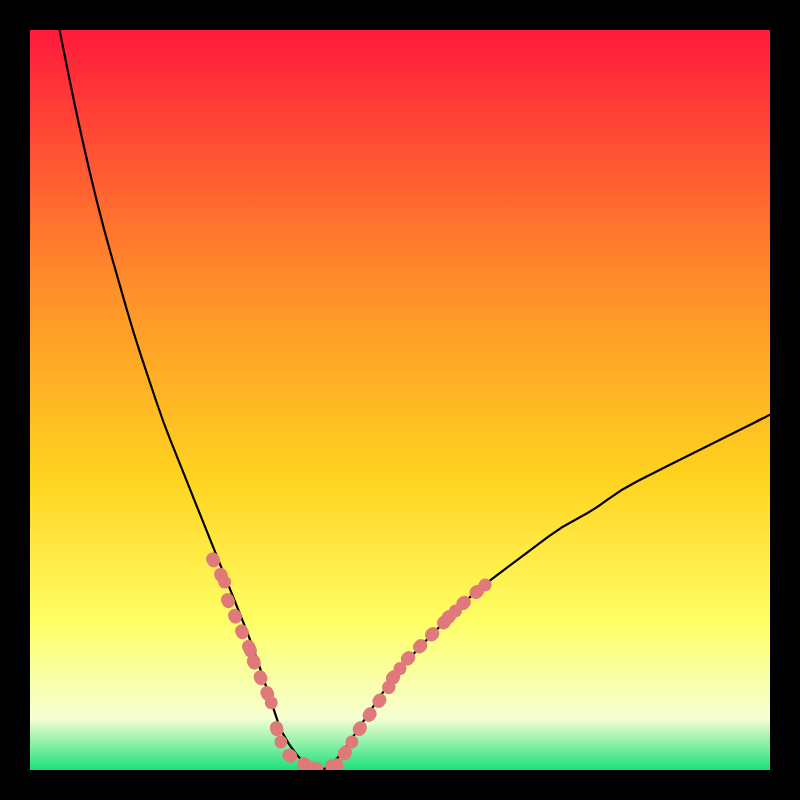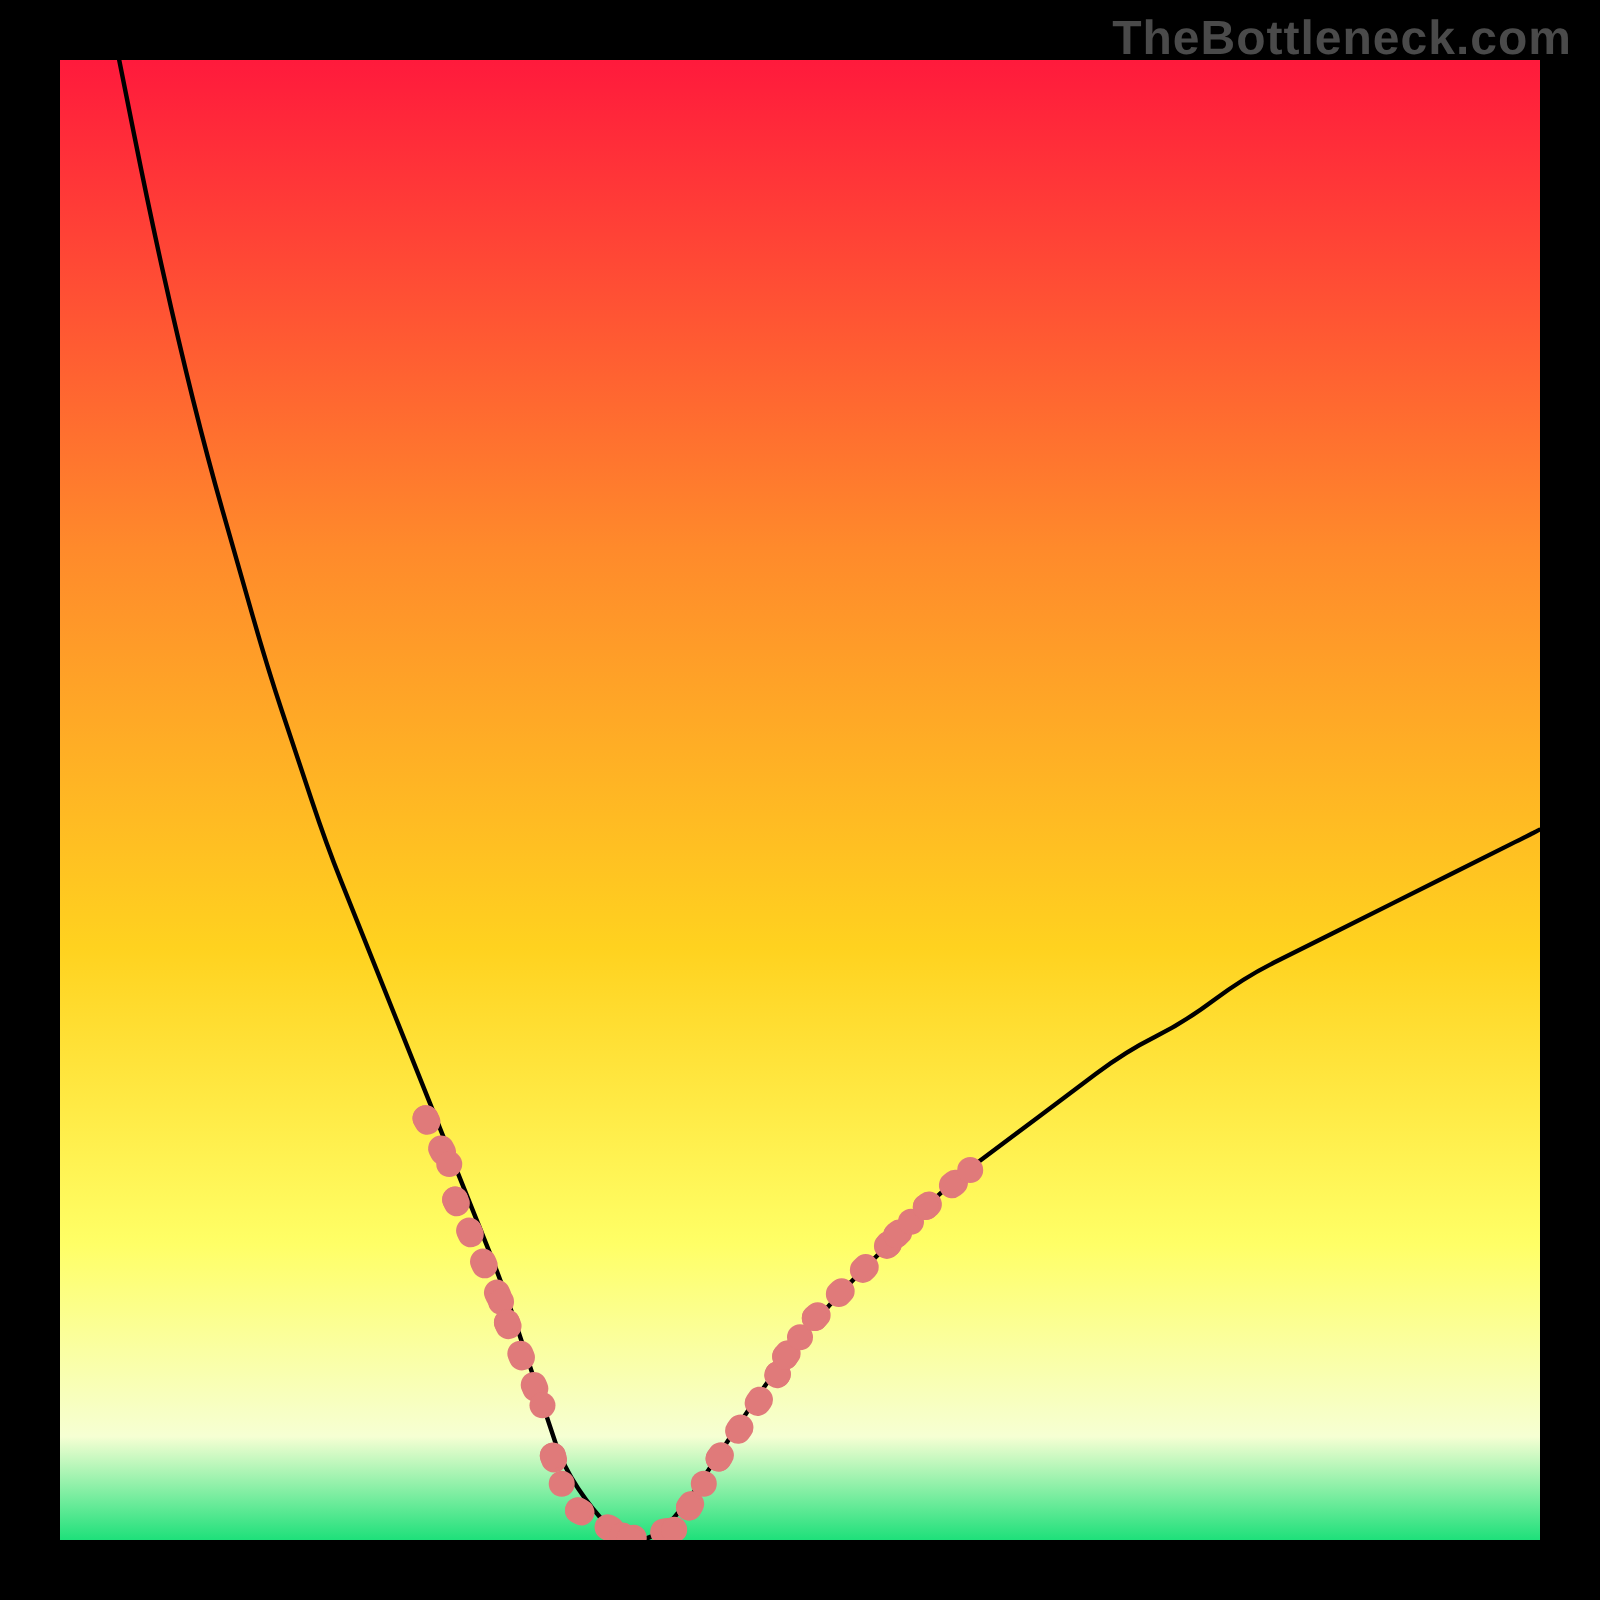--- a/index.html
+++ b/index.html
@@ -40,21 +40,20 @@
     top: 0;
     width: 740px;
     height: 740px;
     display: block;
   }
 </style>
 </head>
 <body>
 
 <div class="stage">
-  <div class="watermark">TheBottleneck.com</div>
 
   <div class="plot-frame">
     <svg class="plot" viewBox="0 0 740 740" preserveAspectRatio="none">
       <defs>
         <linearGradient id="bg-grad" x1="0" y1="0" x2="0" y2="1">
           <stop id="g0" offset="0%" stop-color="#ff1a3c"></stop>
           <stop id="g1" offset="33%" stop-color="#ff8a2b"></stop>
           <stop id="g2" offset="60%" stop-color="#ffd21f"></stop>
           <stop id="g3" offset="80%" stop-color="#ffff66"></stop>
           <stop id="g4" offset="93%" stop-color="#f6ffd3"></stop>

